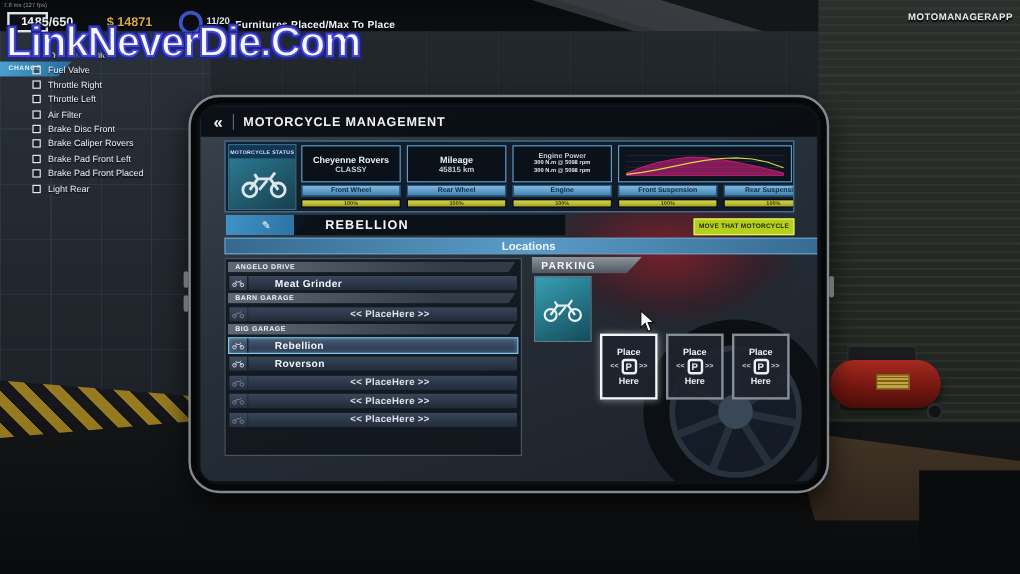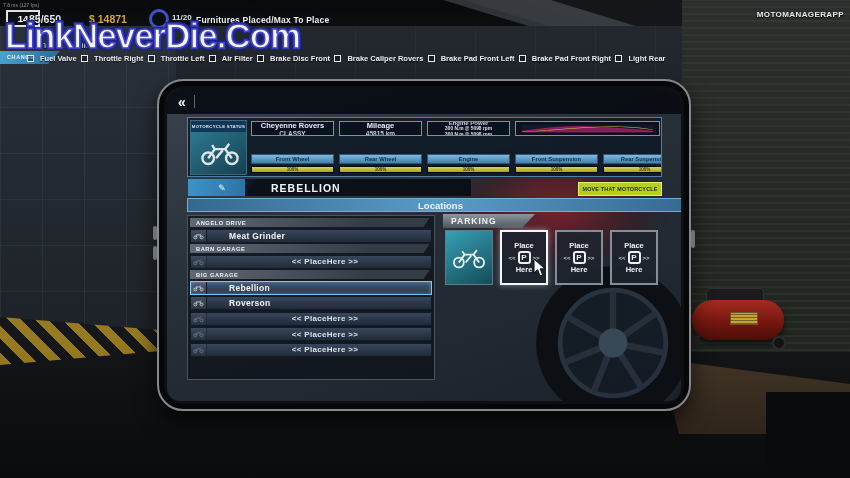--- a/index.html
+++ b/index.html
@@ -53,21 +53,21 @@
   .hud-sub{left:39px;top:40px;font-size:8.5px;color:#dde3ea;text-shadow:0 1px 1px #000;}
   .hud-app{right:6px;top:10px;font-size:8px;font-weight:bold;color:#e9edf2;letter-spacing:.4px;text-shadow:0 1px 1px #000;}
   .watermark{left:5px;top:16px;font-size:35px;font-weight:bold;letter-spacing:-1px;color:#f4f8ff;z-index:50;
     -webkit-text-stroke:1.6px #4a43cf;
     text-shadow:0 0 3px #15207a,2px 2px 0 #1b2a88,-2px 2px 0 #1b2a88,2px -2px 0 #1b2a88,-2px -2px 0 #1b2a88;}
 
   
   .chk-tab{left:0;top:51px;width:60px;height:13px;padding-left:7px;line-height:13px;
     background:linear-gradient(100deg,#4aa2d0,#27699a);clip-path:polygon(0 0,100% 0,80% 100%,0 100%);
     color:#eaf5fd;font-size:5.5px;font-weight:bold;letter-spacing:.6px;}
-  .checklist{left:27px;top:54px;display:flex;flex-direction:row;gap:4.4px;font-weight:bold;}
+  .checklist{left:27px;top:54px;display:flex;flex-direction:column;gap:4.4px;}
   .chk-row{display:flex;align-items:center;gap:6px;height:8px;}
   .chk-box{width:7px;height:7px;border:1.5px solid #e8ecf1;background:rgba(10,14,20,.4);}
   .chk-label{font-size:7.5px;color:#eef2f7;text-shadow:0 1px 1px #000;white-space:nowrap;}
 
   
   .tablet{left:157px;top:79px;width:534px;height:332px;border-radius:26px;background:#0e0f12;
     border:2px solid #85888d;box-shadow:0 10px 22px rgba(0,0,0,.65), inset 0 0 0 5px #060708;z-index:10;}
   .tab-nub{background:#6f7277;border-radius:2px;z-index:11;}
   .screen{left:167px;top:89px;width:514px;height:312px;border-radius:13px;overflow:hidden;z-index:12;
     background:linear-gradient(160deg,#39424d,#262e37 45%,#1c222a);}
@@ -79,21 +79,21 @@
   .t-back{color:#f2f5f9;font-size:14px;font-weight:bold;line-height:1;cursor:default;}
   .t-div{width:1px;height:13px;background:#5b6671;}
   .t-title{color:#eef2f6;font-size:10.5px;font-weight:bold;letter-spacing:.7px;}
 
   .status-panel{left:20px;top:28px;width:475px;height:60px;border:1px solid #4f80a8;background:rgba(14,24,38,.82);overflow:hidden;}
   .thumb{left:2px;top:2px;width:57px;height:55px;background:linear-gradient(145deg,#2f8099,#16404f);border:1px solid #3a6b7c;}
   .thumb-label{left:0;top:0;width:100%;height:11px;background:#123657;color:#d2e7f7;font-size:4.3px;font-weight:bold;
     display:flex;align-items:center;justify-content:center;letter-spacing:.3px;}
   .thumb-bike{left:8px;top:16px;width:42px;height:32px;color:#dfe5ea;}
 
-  .scard{top:3px;height:15px;background:rgba(10,16,24,.92);border:1px solid #5d9cc8;display:flex;flex-direction:column;
+  .scard{top:3px;height:31px;background:rgba(10,16,24,.92);border:1px solid #5d9cc8;display:flex;flex-direction:column;
     align-items:center;justify-content:center;overflow:hidden;}
   .scard .l1{font-size:7.5px;font-weight:bold;color:#eaeff4;white-space:nowrap;}
   .scard .l2{font-size:6.5px;font-weight:bold;color:#c3ccd5;white-space:nowrap;}
   .scard .lv{font-size:4.8px;font-weight:bold;color:#dde3ea;white-space:nowrap;line-height:1.25;}
   .scard.c1{left:63px;width:83px;}
   .scard.c2{left:151px;width:83px;}
   .scard.c3{left:239px;width:83px;}
   .scard.c4{left:327px;width:145px;padding:2px;}
   #dyno-svg{width:100%;height:100%;background:#0d141d;}
 
@@ -134,21 +134,21 @@
 
   .park-banner{left:276px;top:125px;width:92px;height:14px;background:linear-gradient(#8d959d,#4d555e);
     clip-path:polygon(0 0,100% 0,86% 100%,0 100%);color:#f4f6f9;font-size:8.5px;font-weight:bold;
     letter-spacing:1px;display:flex;align-items:center;padding-left:8px;}
   .park-row{left:278px;top:141px;width:215px;height:57px;display:flex;gap:7px;}
   .slot{width:48px;height:55px;flex:none;}
   .slot-thumb{background:linear-gradient(150deg,#38a0b5,#134c5a);border:1px solid #5b7d88;
     display:flex;align-items:center;justify-content:center;color:#eef3f6;cursor:pointer;}
   .slot-thumb svg{width:36px;height:26px;}
   .slot-empty{background:rgba(30,36,44,.92);border:2px solid #878e97;display:flex;flex-direction:column;
-    align-items:center;justify-content:center;gap:1px;color:#eef1f5;cursor:pointer;}
+    align-items:center;justify-content:center;gap:1px;color:#eef1f5;cursor:pointer;margin-top:48px;}
   .slot-empty.hovered{border-color:#f4f7fa;box-shadow:0 0 6px rgba(255,255,255,.45);}
   .slot-top,.slot-bottom{font-size:7.5px;font-weight:bold;}
   .slot-mid{display:flex;align-items:center;gap:2px;font-size:6px;font-weight:bold;color:#c9ced5;}
   .p-badge{width:13px;height:13px;border:2px solid #eceff3;border-radius:3px;display:flex;align-items:center;
     justify-content:center;font-size:8px;font-weight:bold;color:#eceff3;}
 
   .cursor{left:533px;top:258px;width:14px;height:20px;z-index:60;}
 </style>
 </head>
 <body>
@@ -208,21 +208,21 @@
     <div class="chk-row">
         <span class="chk-box"></span>
         <span class="chk-label">Brake Caliper Rovers</span>
       </div>
     <div class="chk-row">
         <span class="chk-box"></span>
         <span class="chk-label">Brake Pad Front Left</span>
       </div>
     <div class="chk-row">
         <span class="chk-box"></span>
-        <span class="chk-label">Brake Pad Front Right</span>
+        <span class="chk-label">Brake Pad Front Placed</span>
       </div>
     <div class="chk-row">
         <span class="chk-box"></span>
         <span class="chk-label">Light Rear</span>
       </div>
   </div>
 
   <div class="abs tablet"></div>
   <div class="abs tab-nub" style="left:153px;top:226px;width:4px;height:14px;"></div>
   <div class="abs tab-nub" style="left:153px;top:246px;width:4px;height:14px;"></div>
@@ -241,20 +241,21 @@
         <line x1="50" y1="50" x2="38" y2="80"></line>
           <line x1="50" y1="50" x2="20" y2="62"></line>
         <line x1="50" y1="50" x2="22" y2="34"></line>
       </g>
       <circle cx="50" cy="50" r="9" fill="#3c4a5a"></circle>
     </svg>
 
     <div class="abs t-header">
       <span class="t-back">«</span>
       <span class="t-div"></span>
+      <span class="t-title">MOTORCYCLE MANAGEMENT</span>
     </div>
 
     <div class="abs status-panel">
       <div class="abs thumb">
         <div class="abs thumb-label">MOTORCYCLE STATUS</div>
         <svg class="abs thumb-bike" viewBox="0 0 32 20">
           <circle cx="7" cy="14" r="4.4" fill="none" stroke="currentColor" stroke-width="1.8"></circle>
           <circle cx="25" cy="14" r="4.4" fill="none" stroke="currentColor" stroke-width="1.8"></circle>
           <path d="M7 14 L12 7 L20 7 L23 3 M20 7 L25 14 M12 7 L10 4 M13 14 L18 8" fill="none" stroke="currentColor" stroke-width="1.8"></path>
         </svg>

